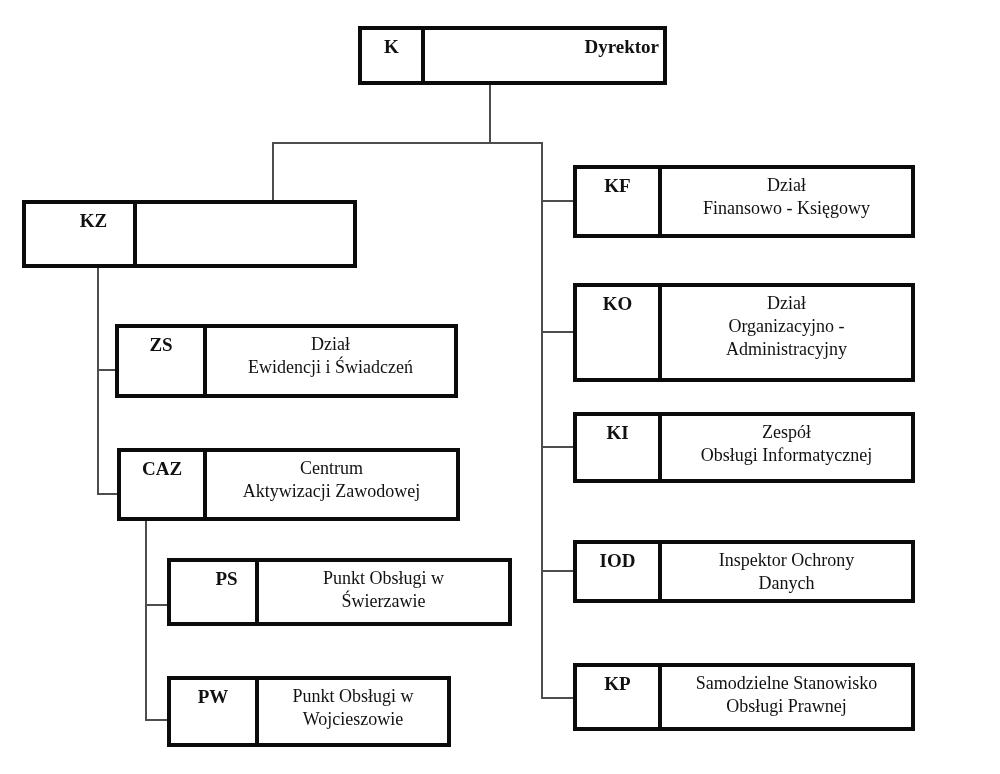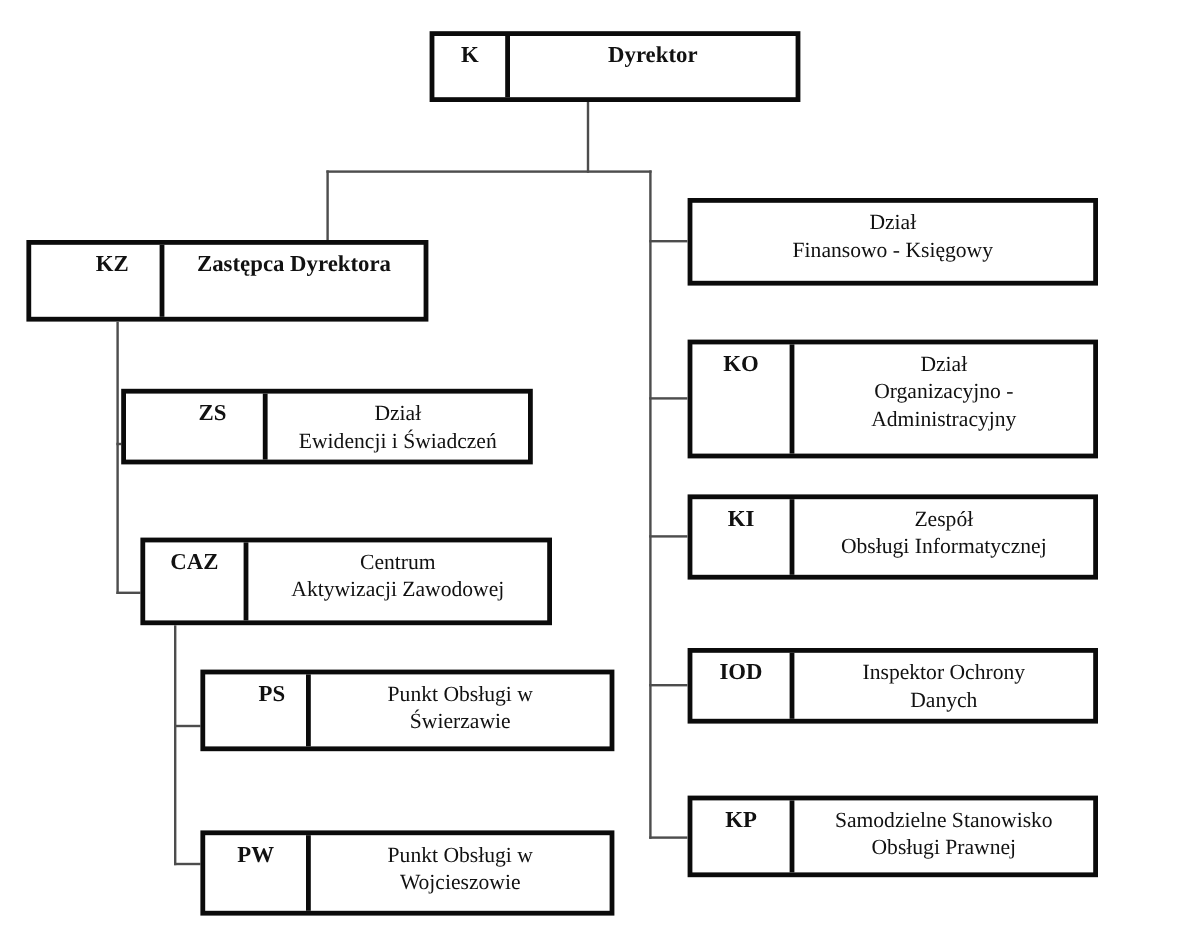--- a/index.html
+++ b/index.html
@@ -31,37 +31,37 @@
     flex: 0 0 auto;
   }
   .node .label {
     flex: 1 1 auto;
     text-align: center;
     padding: 5px 4px 0 4px;
     font-size: 18px;
     line-height: 1.28;
     white-space: pre-line;
   }
-  .node .label.bold { font-weight: bold; font-size: 19px; }
+  .node .label.bold { font-weight: bold; font-size: 19px; text-align: right; }
   .line {
     position: absolute;
     background: #4d4d4d;
   }
   
   #node-k   { left: 358px; top: 26px;  width: 309px; height: 59px; }
   #node-k   .code { width: 63px; }
   #node-kz  { left: 22px;  top: 200px; width: 335px; height: 68px; padding-left: 28px; }
   #node-kz  .code { width: 83px; }
-  #node-zs  { left: 101px; top: 324px; width: 343px; height: 63px; padding-left: 30px; }
+  #node-zs  { left: 115px; top: 324px; width: 343px; height: 74px; }
   #node-zs  .code { width: 88px; }
   #node-caz { left: 117px; top: 448px; width: 343px; height: 73px; }
   #node-caz .code { width: 86px; }
   #node-ps  { left: 167px; top: 558px; width: 345px; height: 68px; }
   #node-ps  .code { width: 88px; padding-left: 27px; }
-  #node-pw  { left: 167px; top: 676px; width: 345px; height: 71px; margin-top: 16px; }
+  #node-pw  { left: 167px; top: 676px; width: 284px; height: 71px; }
   #node-pw  .code { width: 88px; }
   #node-kf  { left: 573px; top: 165px; width: 342px; height: 73px; }
   #node-kf  .code { width: 85px; }
   #node-ko  { left: 573px; top: 283px; width: 342px; height: 99px; }
   #node-ko  .code { width: 85px; }
   #node-ki  { left: 573px; top: 412px; width: 342px; height: 71px; }
   #node-ki  .code { width: 85px; }
   #node-iod { left: 573px; top: 540px; width: 342px; height: 63px; }
   #node-iod .code { width: 85px; }
   #node-kp  { left: 573px; top: 663px; width: 342px; height: 68px; }
@@ -104,21 +104,20 @@
   <div class="line" id="line-stub-ps"></div>
   <div class="line" id="line-stub-pw"></div>
 
   <div class="node" id="node-k">
     <div class="code">K</div>
     <div class="label bold">Dyrektor</div>
   </div>
 
   <div class="node" id="node-kz">
     <div class="code">KZ</div>
-    <div class="label bold">Zastępca Dyrektora</div>
   </div>
 
   <div class="node" id="node-zs">
     <div class="code">ZS</div>
     <div class="label">Dział
 Ewidencji i Świadczeń</div>
   </div>
 
   <div class="node" id="node-caz">
     <div class="code">CAZ</div>
@@ -132,20 +131,21 @@
 Świerzawie</div>
   </div>
 
   <div class="node" id="node-pw">
     <div class="code">PW</div>
     <div class="label">Punkt Obsługi w
 Wojcieszowie</div>
   </div>
 
   <div class="node" id="node-kf">
+    <div class="code">KF</div>
     <div class="label">Dział
 Finansowo - Księgowy</div>
   </div>
 
   <div class="node" id="node-ko">
     <div class="code">KO</div>
     <div class="label">Dział
 Organizacyjno -
 Administracyjny</div>
   </div>

